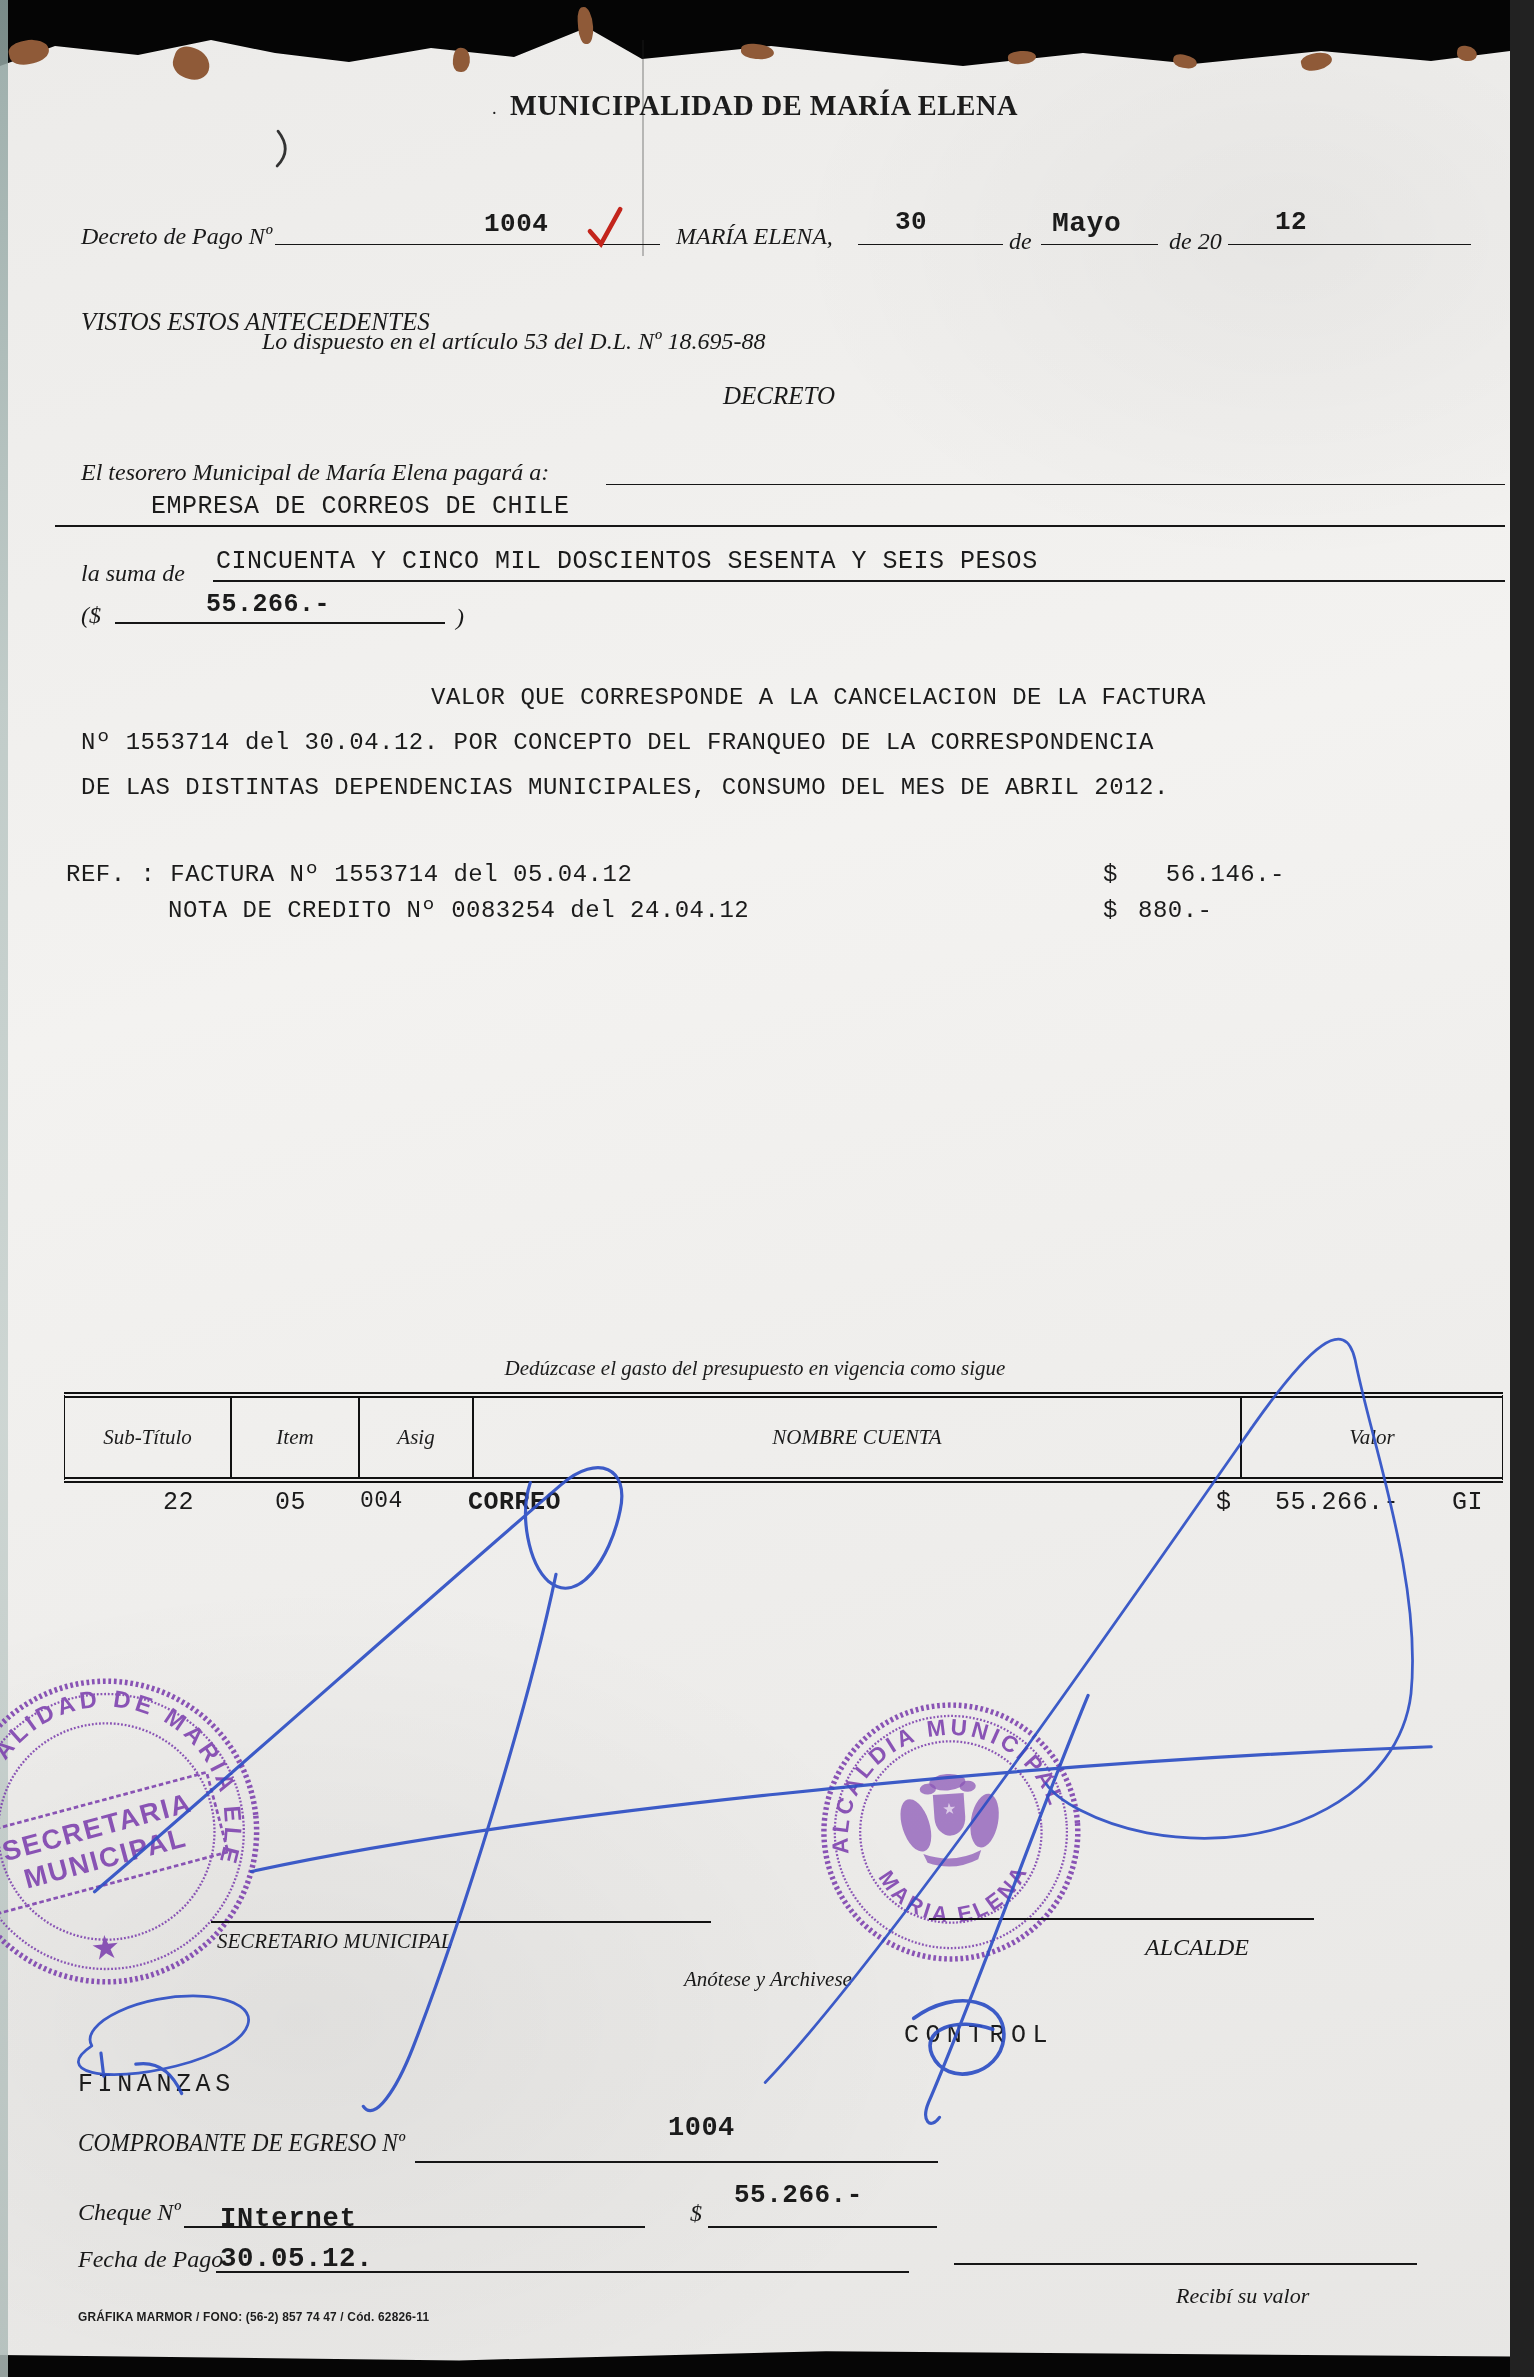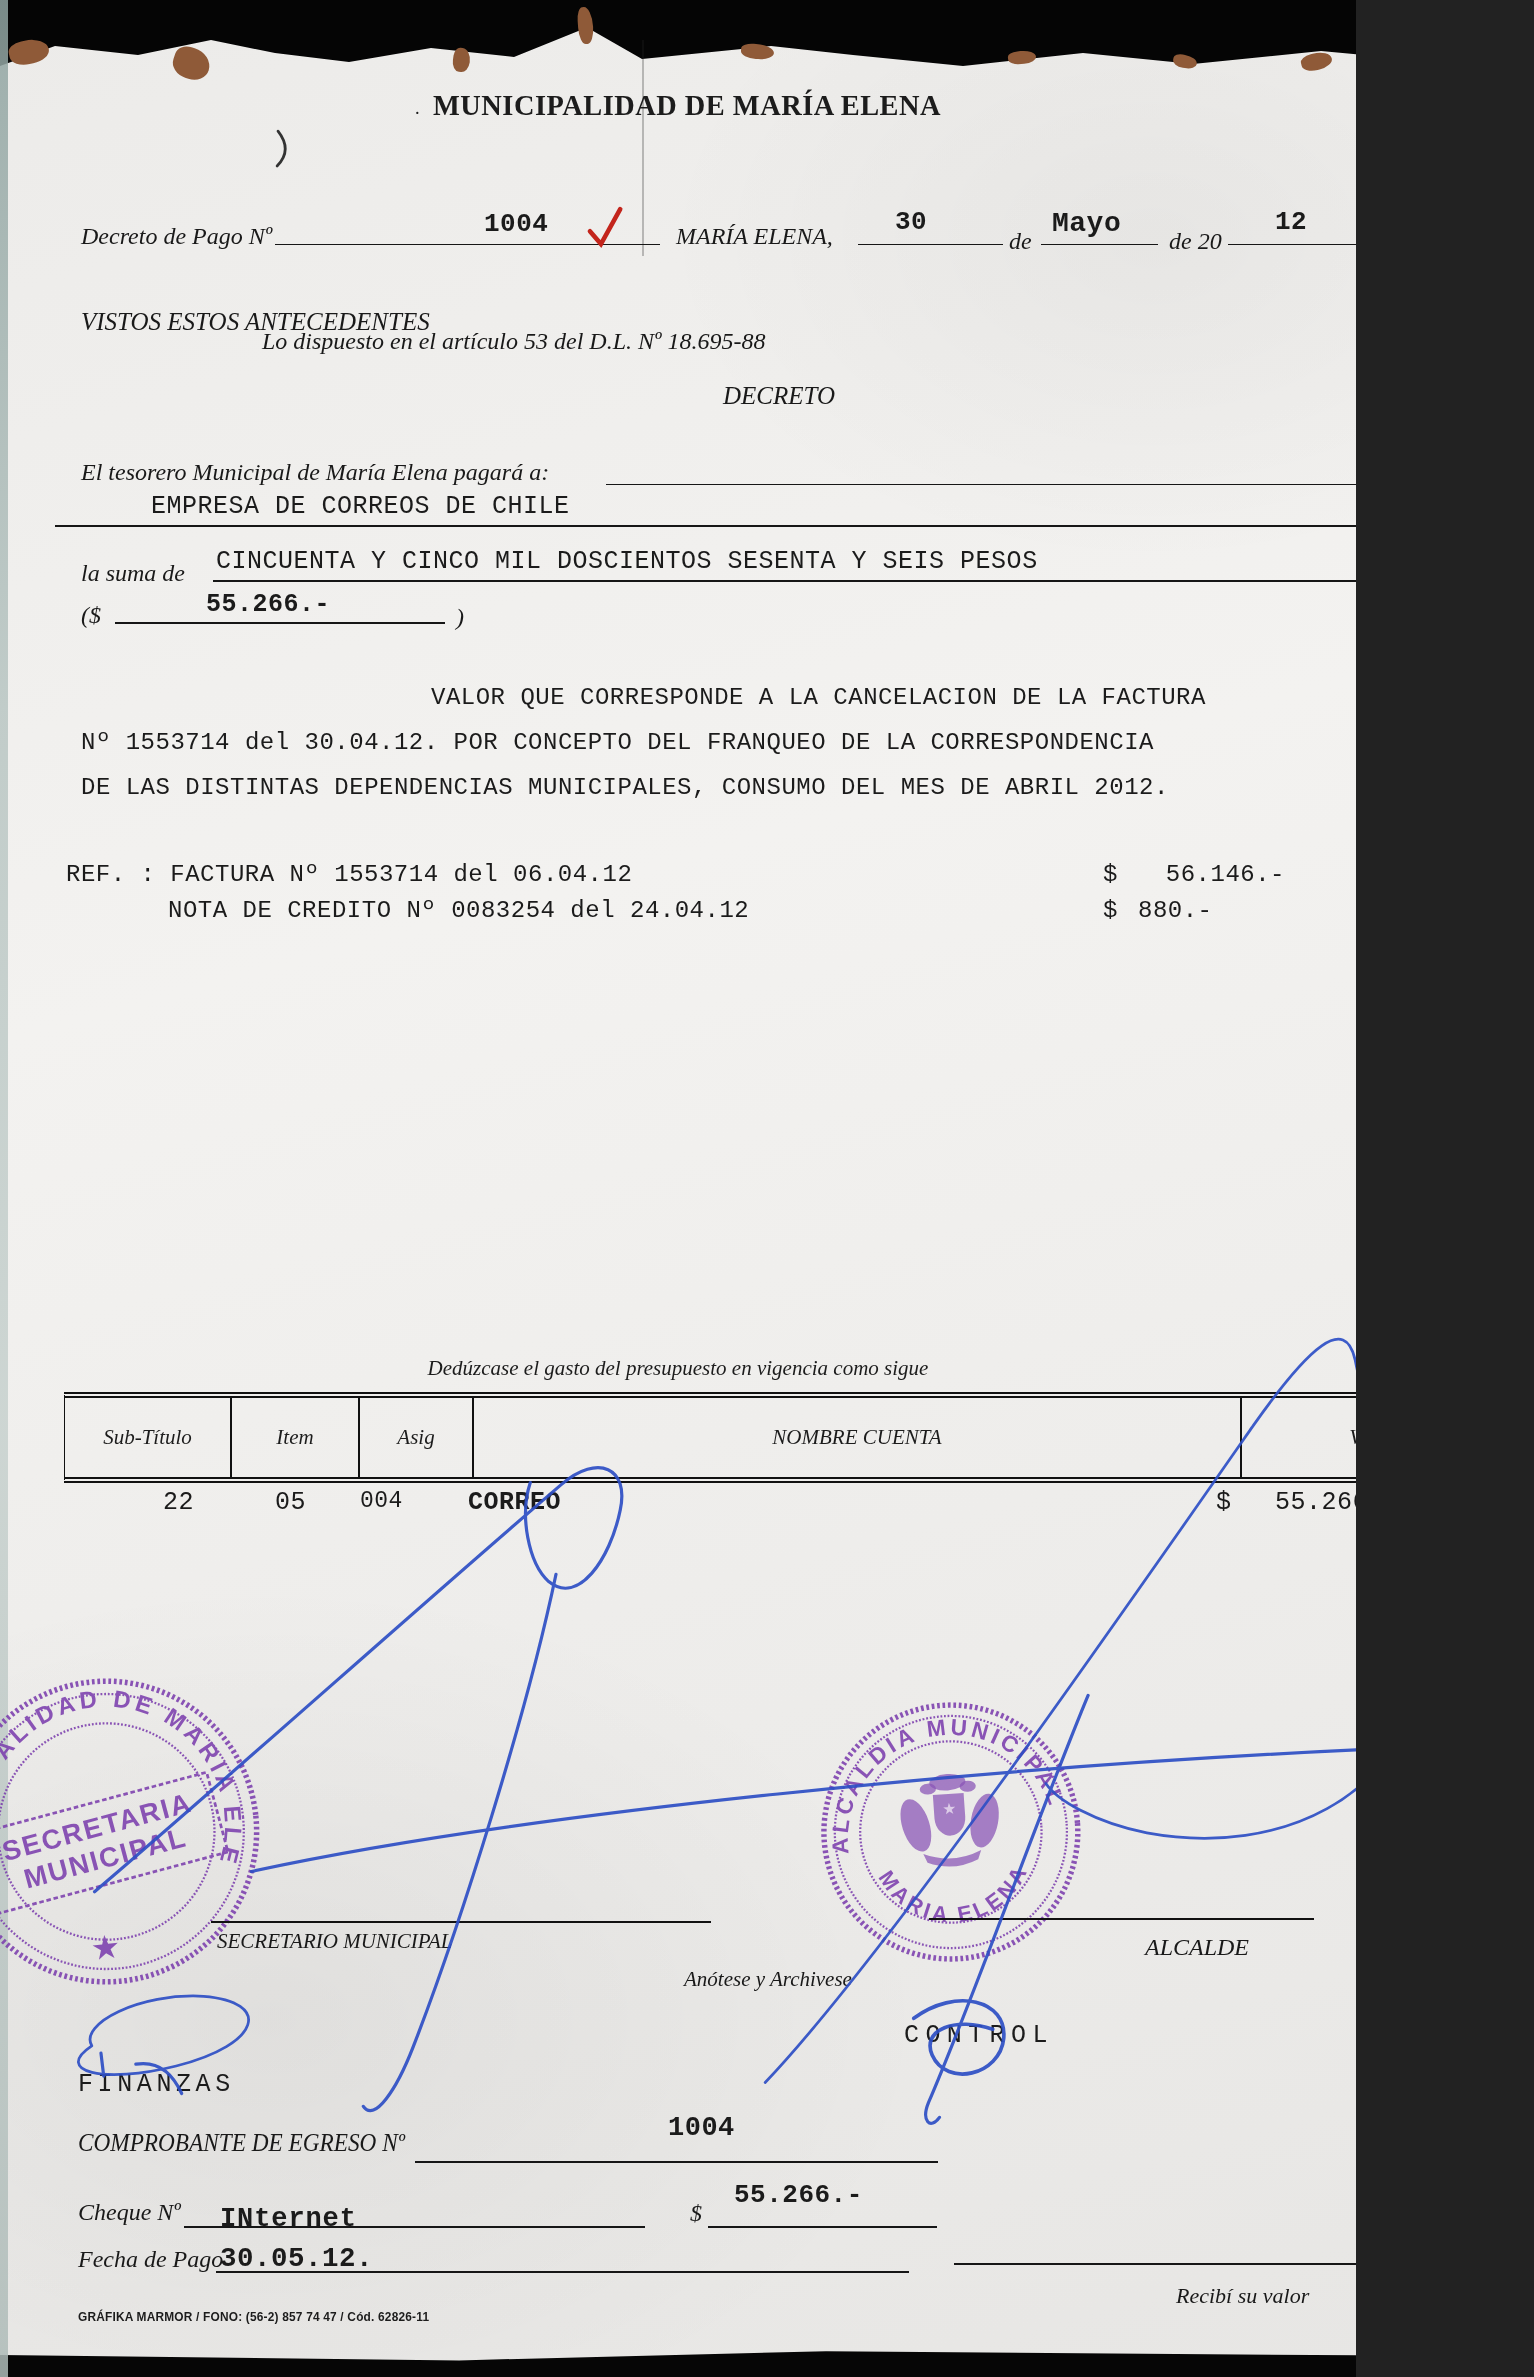--- a/index.html
+++ b/index.html
@@ -1,17 +1,17 @@
 <!DOCTYPE html>
 <html style="font-size:14.7px"><head>
 <meta charset="utf-8">
 <style>
   html,body{margin:0;padding:0;background:#222;}
   #page{
-    position:relative;width:1356px;height:2377px;overflow:hidden;
+    position:relative;width:1510px;height:2377px;overflow:hidden;
     background:
       radial-gradient(1101px 734px at 20% 85%, rgba(0,0,0,0.05), rgba(0,0,0,0) 60%),
       radial-gradient(826px 551px at 85% 10%, rgba(0,0,0,0.04), rgba(0,0,0,0) 60%),
       linear-gradient(165deg,#ecebe9 0%,#f3f2f0 38%,#edecea 70%,#e7e6e4 100%);
     font-family:"Liberation Serif", serif;color:#1c1c1c;
   }
   .abs{position:absolute;}
   .it{font-family:"Liberation Serif",serif;font-style:italic;font-size:24px;white-space:nowrap;color:#191919;}
   .mono{font-family:"Liberation Mono","DejaVu Sans Mono",monospace;font-size:24px;white-space:nowrap;color:#1b1b1b;letter-spacing:0.5px;}
   .mono.b{font-weight:bold;}
@@ -86,21 +86,21 @@
   <div class="abs rule thick" style="left:213px;top:580px;width:1292px"></div>
   <span class="abs it" style="left:81px;top:602px">($</span>
   <span class="abs mono b" style="left:206px;top:590px;font-size:25px">55.266.-</span>
   <div class="abs rule thick" style="left:115px;top:622px;width:330px"></div>
   <span class="abs it" style="left:456px;top:604px">)</span>
 
   <span class="abs mono" style="left:431px;top:684px">VALOR QUE CORRESPONDE A LA CANCELACION DE LA FACTURA</span>
   <span class="abs mono" style="left:81px;top:729px">Nº 1553714 del 30.04.12. POR CONCEPTO DEL FRANQUEO DE LA CORRESPONDENCIA</span>
   <span class="abs mono" style="left:81px;top:774px">DE LAS DISTINTAS DEPENDENCIAS MUNICIPALES, CONSUMO DEL MES DE ABRIL 2012.</span>
 
-  <span class="abs mono" style="left:66px;top:861px">REF. : FACTURA Nº 1553714 del 06.04.12</span>
+  <span class="abs mono" style="left:66px;top:861px">REF. : FACTURA Nº 1553714 del 05.04.12</span>
   <span class="abs mono" style="left:1103px;top:861px">$</span>
   <span class="abs mono" style="left:1138px;top:861px;width:147px;text-align:right">56.146.-</span>
   <span class="abs mono" style="left:168px;top:897px">NOTA DE CREDITO Nº 0083254 del 24.04.12</span>
   <span class="abs mono" style="left:1103px;top:897px">$</span>
   <span class="abs mono" style="left:1138px;top:897px;width:147px;">880.-</span>
 
   <div class="abs caption" style="left:0;top:1356px">Dedúzcase el gasto del presupuesto en vigencia como sigue</div>
   <div class="abs deduct">
     <div class="cell" style="flex:0 0 165px">Sub-Título</div>
     <div class="cell" style="flex:0 0 126px">Item</div>

